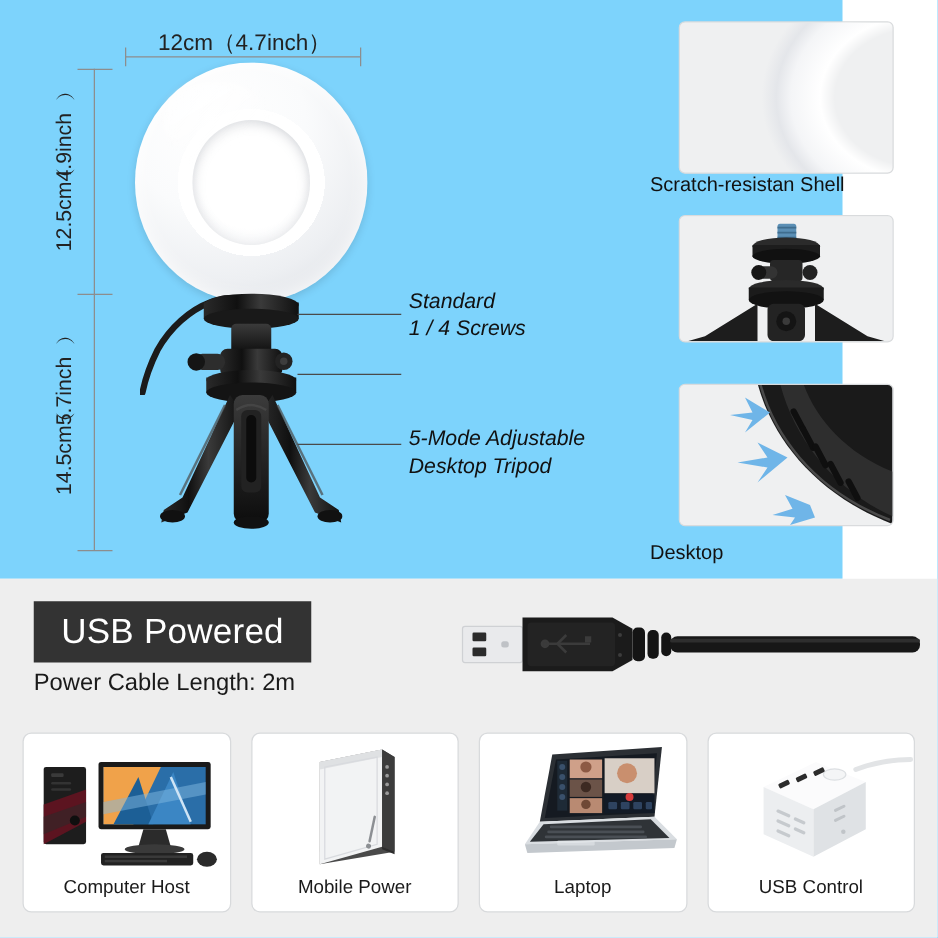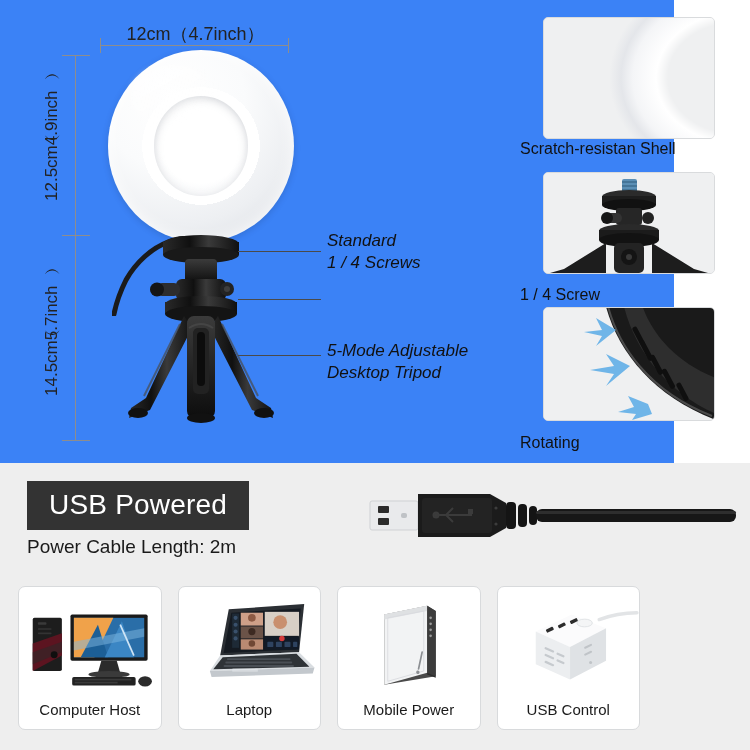--- a/index.html
+++ b/index.html
@@ -4,21 +4,21 @@
 <style>
   html,body{margin:0;padding:0;}
   body{
     width:750px;height:750px;overflow:hidden;
     font-family:"Liberation Sans","DejaVu Sans",sans-serif;
     background:#ffffff;color:#1a1a1a;
   }
   .page{position:relative;width:750px;height:750px;}
 
   
-  .top-section{position:absolute;left:0;top:0;width:674px;height:463px;background:#3b82f6;}
+  .top-section{position:absolute;left:0;top:0;width:674px;height:463px;background:#7dd3fc;}
   .bottom-section{position:absolute;left:0;top:463px;width:750px;height:287px;background:#eeeeee;}
 
   
   .dim-h-line{position:absolute;left:100px;top:45px;width:188px;height:1px;background:#8d8d8d;}
   .dim-h-cap{position:absolute;top:38px;width:1px;height:15px;background:#8d8d8d;}
   .dim-h-cap.l{left:100px;} .dim-h-cap.r{left:288px;}
   .dim-h-label{position:absolute;left:88px;top:22px;width:215px;text-align:center;
     font-size:18px;color:#222;letter-spacing:0px;white-space:nowrap;}
 
   .dim-v-line{position:absolute;left:75px;top:55px;width:1px;height:385px;background:#8d8d8d;}
@@ -74,21 +74,21 @@
 
   
   .usb-badge{position:absolute;left:27px;top:481px;padding:8px 22px 9px 22px;background:#333333;}
   .usb-badge span{font-size:28px;color:#ffffff;letter-spacing:.2px;}
   .cable-len{position:absolute;left:27px;top:536px;font-size:19px;color:#1a1a1a;text-align:right;}
 
   
   .usb-art{position:absolute;left:368px;top:484px;width:370px;height:62px;}
 
   
-  .cards{position:absolute;left:18px;top:586px;width:622px;height:144px;display:flex;gap:16px;border-radius:18px;}
+  .cards{position:absolute;left:18px;top:586px;width:714px;height:144px;display:flex;gap:16px;border-radius:18px;}
   .card{flex:1;border:1px solid #d8dadc;border-radius:7px;background:#ffffff;
     position:relative;display:flex;flex-direction:column;align-items:center;}
   .card-art{flex:1;width:100%;position:relative;}
   .card-label{font-size:15px;color:#1a1a1a;padding-bottom:11px;}
   svg{display:block;}
 </style>
 </head>
 <body>
 
 <div class="page">
@@ -199,21 +199,20 @@
         <rect x="55" y="57" width="60" height="10" fill="#1b1b1b"></rect>
         <ellipse cx="85" cy="67" rx="30" ry="7" fill="#121212"></ellipse>
 
         <path d="M62 70 L20 96 L6 100 L62 100 Z" fill="#1d1d1d"></path>
         <path d="M108 70 L150 96 L164 100 L108 100 Z" fill="#1d1d1d"></path>
         <rect x="70" y="70" width="30" height="30" rx="5" fill="#232323"></rect>
         <circle cx="85" cy="84" r="8" fill="#141414"></circle>
         <circle cx="85" cy="84" r="3" fill="#3a3a3a"></circle>
       </svg>
     </div>
-    <div class="panel-cap k2">1 / 4 Screw</div>
 
     <div class="panel p3">
       <svg viewBox="0 0 170 112" width="170" height="112">
         <rect width="170" height="112" fill="#eff0f1"></rect>
 
         <path d="M60 -10 C70 40 108 88 172 112 L172 -10 Z" fill="#1a1a1a"></path>
         <path d="M78 -10 C88 40 122 84 172 106 L172 70 C130 54 104 22 96 -10 Z" fill="#2e2e2e"></path>
         <path d="M62 -10 C72 38 106 84 168 108" fill="none" stroke="#4a4a4a" stroke-width="2"></path>
 
         <g fill="#0f0f0f">
@@ -224,21 +223,21 @@
           <rect x="136" y="74" width="5" height="20" rx="2.5" transform="rotate(-28 138 84)"></rect>
         </g>
 
         <g fill="#6fb5e8">
           <path d="M72 22 L52 10 L58 22 L40 24 L58 28 L52 38 Z"></path>
           <path d="M86 58 L62 46 L70 58 L46 62 L70 66 L62 78 Z"></path>
           <path d="M104 96 L84 88 L90 99 L74 104 L92 106 L88 112 L108 106 Z"></path>
         </g>
       </svg>
     </div>
-    <div class="panel-cap k3">Rotating</div>
+    <div class="panel-cap k3">Desktop</div>
   </div>
 
   <div class="bottom-section"></div>
 
   <div class="usb-badge">
     <span>USB Powered</span>
   </div>
   <div class="cable-len">Power Cable Length: 2m</div>
 
   <svg class="usb-art" viewBox="0 0 370 62">
@@ -295,20 +294,47 @@
 
           <rect x="62" y="91" width="74" height="10" rx="2" fill="#222"></rect>
           <g fill="#3a3a3a">
             <rect x="65" y="93" width="66" height="2"></rect>
             <rect x="65" y="96.5" width="50" height="2"></rect>
           </g>
           <ellipse cx="147" cy="96" rx="8" ry="6" fill="#2b2b2b"></ellipse>
         </svg>
       </div>
       <div class="card-label">Computer Host</div>
+    </div>
+
+    <div class="card">
+      <div class="card-art">
+        <svg viewBox="0 0 165 105" width="100%" height="100%" preserveAspectRatio="xMidYMid meet">
+
+          <path d="M54 18 L104 8 L114 14 L114 90 L54 100 Z" fill="#4a4a4a"></path>
+          <path d="M54 18 L104 8 L104 86 L54 100 Z" fill="#f2f3f4"></path>
+          <path d="M54 18 L104 8 L104 14 L54 24 Z" fill="#dfe1e3"></path>
+          <path d="M104 8 L114 14 L114 90 L104 86 Z" fill="#3c3c3c"></path>
+          <path d="M58 22 L100 14 L100 84 L58 96 Z" fill="none" stroke="#d8dade" stroke-width="1"></path>
+
+          <g fill="#9a9a9a">
+            <circle cx="108" cy="22" r="1.5"></circle>
+              <circle cx="108" cy="29" r="1.5"></circle>
+            <circle cx="108" cy="36" r="1.5"></circle>
+              <circle cx="108" cy="43" r="1.5"></circle>
+          </g>
+
+          <g transform="rotate(-78 97 72)" fill="#8c8f93">
+            <rect x="86" y="70" width="22" height="2" rx="1"></rect>
+            <circle cx="83" cy="71" r="2"></circle>
+          </g>
+          <path d="M104 86 L114 90 L114 92 L104 88 Z" fill="#2c2c2c"></path>
+        </svg>
+      </div>
+      <div class="card-label">Mobile Power</div>
     </div>
 
     <div class="card">
       <div class="card-art">
         <svg viewBox="0 0 165 105" width="100%" height="100%" preserveAspectRatio="xMidYMid meet">
 
           <path d="M48 66 L58 12 L146 6 L140 62 Z" fill="#2b2f34"></path>
           <path d="M52 63 L61 16 L142 11 L137 59 Z" fill="#151a21"></path>
 
           <rect x="62" y="17" width="8" height="40" fill="#1e2a36"></rect>
@@ -346,47 +372,20 @@
           <rect x="62" y="81" width="30" height="4" rx="1" fill="#e6e9ec" opacity=".55"></rect>
         </svg>
       </div>
       <div class="card-label">Laptop</div>
     </div>
 
     <div class="card">
       <div class="card-art">
         <svg viewBox="0 0 165 105" width="100%" height="100%" preserveAspectRatio="xMidYMid meet">
 
-          <path d="M54 18 L104 8 L114 14 L114 90 L54 100 Z" fill="#4a4a4a"></path>
-          <path d="M54 18 L104 8 L104 86 L54 100 Z" fill="#f2f3f4"></path>
-          <path d="M54 18 L104 8 L104 14 L54 24 Z" fill="#dfe1e3"></path>
-          <path d="M104 8 L114 14 L114 90 L104 86 Z" fill="#3c3c3c"></path>
-          <path d="M58 22 L100 14 L100 84 L58 96 Z" fill="none" stroke="#d8dade" stroke-width="1"></path>
-
-          <g fill="#9a9a9a">
-            <circle cx="108" cy="22" r="1.5"></circle>
-              <circle cx="108" cy="29" r="1.5"></circle>
-            <circle cx="108" cy="36" r="1.5"></circle>
-              <circle cx="108" cy="43" r="1.5"></circle>
-          </g>
-
-          <g transform="rotate(-78 97 72)" fill="#8c8f93">
-            <rect x="86" y="70" width="22" height="2" rx="1"></rect>
-            <circle cx="83" cy="71" r="2"></circle>
-          </g>
-          <path d="M104 86 L114 90 L114 92 L104 88 Z" fill="#2c2c2c"></path>
-        </svg>
-      </div>
-      <div class="card-label">Mobile Power</div>
-    </div>
-
-    <div class="card">
-      <div class="card-art">
-        <svg viewBox="0 0 165 105" width="100%" height="100%" preserveAspectRatio="xMidYMid meet">
-
           <path d="M118 24 C134 18 150 16 162 16" fill="none" stroke="#e2e4e6" stroke-width="4" stroke-linecap="round"></path>
 
           <path d="M44 38 L86 18 L126 34 L84 56 Z" fill="#fbfbfc"></path>
 
           <path d="M44 38 L84 56 L84 94 L44 76 Z" fill="#eceef0"></path>
 
           <path d="M84 56 L126 34 L126 72 L84 94 Z" fill="#dfe2e5"></path>
 
           <ellipse cx="101" cy="28" rx="9" ry="4.5" fill="#f4f5f6" stroke="#dcdfe2" stroke-width="1"></ellipse>
 

